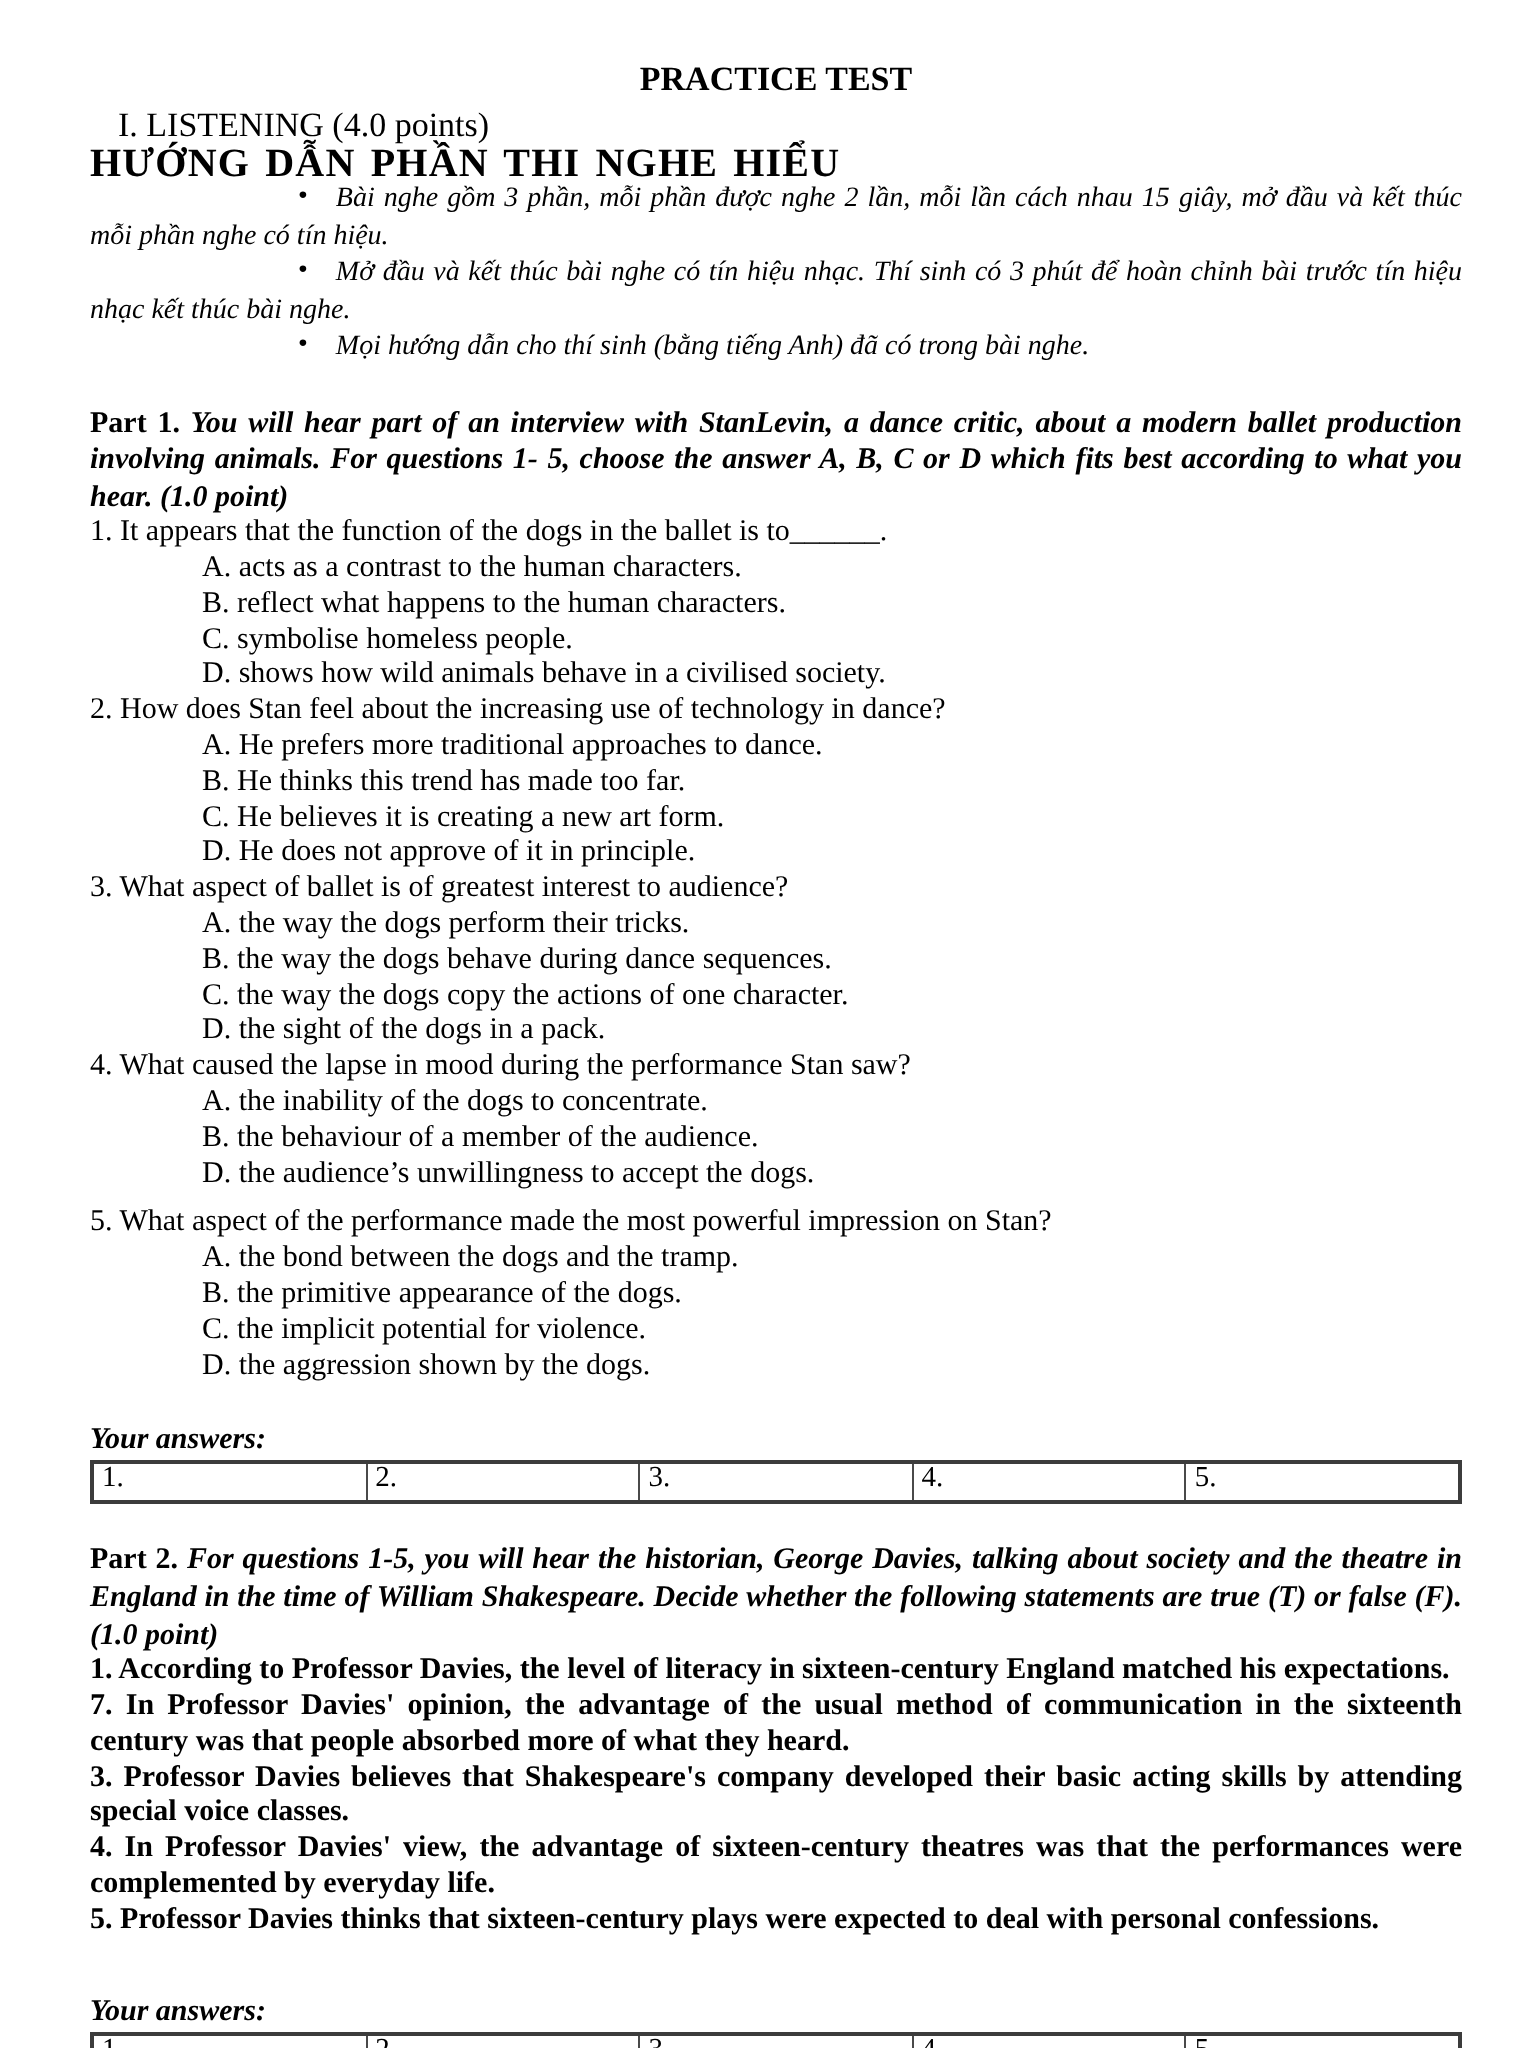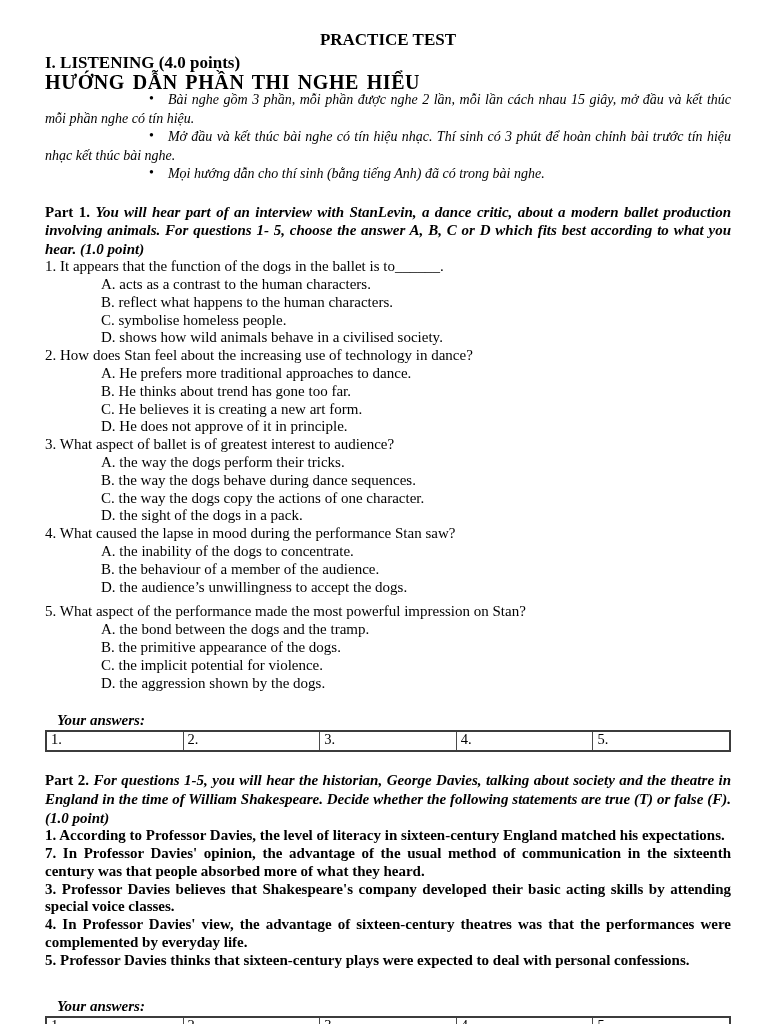--- a/index.html
+++ b/index.html
@@ -21,23 +21,24 @@
     padding: 30px 37px 0 45px;
   }
   .title {
     text-align: center;
     font-weight: bold;
     font-size: 17px;
     line-height: 20px;
     margin-bottom: 2px;
   }
   .h1 {
-    font-weight: bold;
+    font-weight: normal;
     font-size: 17px;
     line-height: 21px;
+    margin-left: 14px;
   }
   .h2 {
     font-weight: bold;
     font-size: 20px;
     line-height: 18px;
     letter-spacing: 0.6px;
     word-spacing: 2px;
   }
   p { margin: 0; }
   .bullet-para {
@@ -66,21 +67,20 @@
     font-size: 15px;
     line-height: 17.8px;
   }
   .question.gap-above { margin-top: 7px; }
   .option { padding-left: 56px; }
   .answers-label {
     font-weight: bold;
     font-style: italic;
     font-size: 15px;
     line-height: 18px;
-    margin-left: 12px;
   }
   .answers-label.first { margin-top: 19px; }
   .answers-label.second { margin-top: 27px; }
   .answers-table {
     width: 100%;
     border-collapse: collapse;
     border: 2px solid #3c3c3c;
     table-layout: fixed;
     margin: 1px 0 2px 0;
   }
@@ -126,21 +126,21 @@
   <div class="question">
     <div>1. It appears that the function of the dogs in the ballet is to______.</div>
     <div class="option">A. acts as a contrast to the human characters.</div>
     <div class="option">B. reflect what happens to the human characters.</div>
     <div class="option">C. symbolise homeless people.</div>
     <div class="option">D. shows how wild animals behave in a civilised society.</div>
   </div>
   <div class="question">
     <div>2. How does Stan feel about the increasing use of technology in dance?</div>
     <div class="option">A. He prefers more traditional approaches to dance.</div>
-    <div class="option">B. He thinks about trend has gone too far.</div>
+    <div class="option">B. He thinks this trend has made too far.</div>
     <div class="option">C. He believes it is creating a new art form.</div>
     <div class="option">D. He does not approve of it in principle.</div>
   </div>
   <div class="question">
     <div>3. What aspect of ballet is of greatest interest to audience?</div>
     <div class="option">A. the way the dogs perform their tricks.</div>
     <div class="option">B. the way the dogs behave during dance sequences.</div>
     <div class="option">C. the way the dogs copy the actions of one character.</div>
     <div class="option">D. the sight of the dogs in a pack.</div>
   </div>

